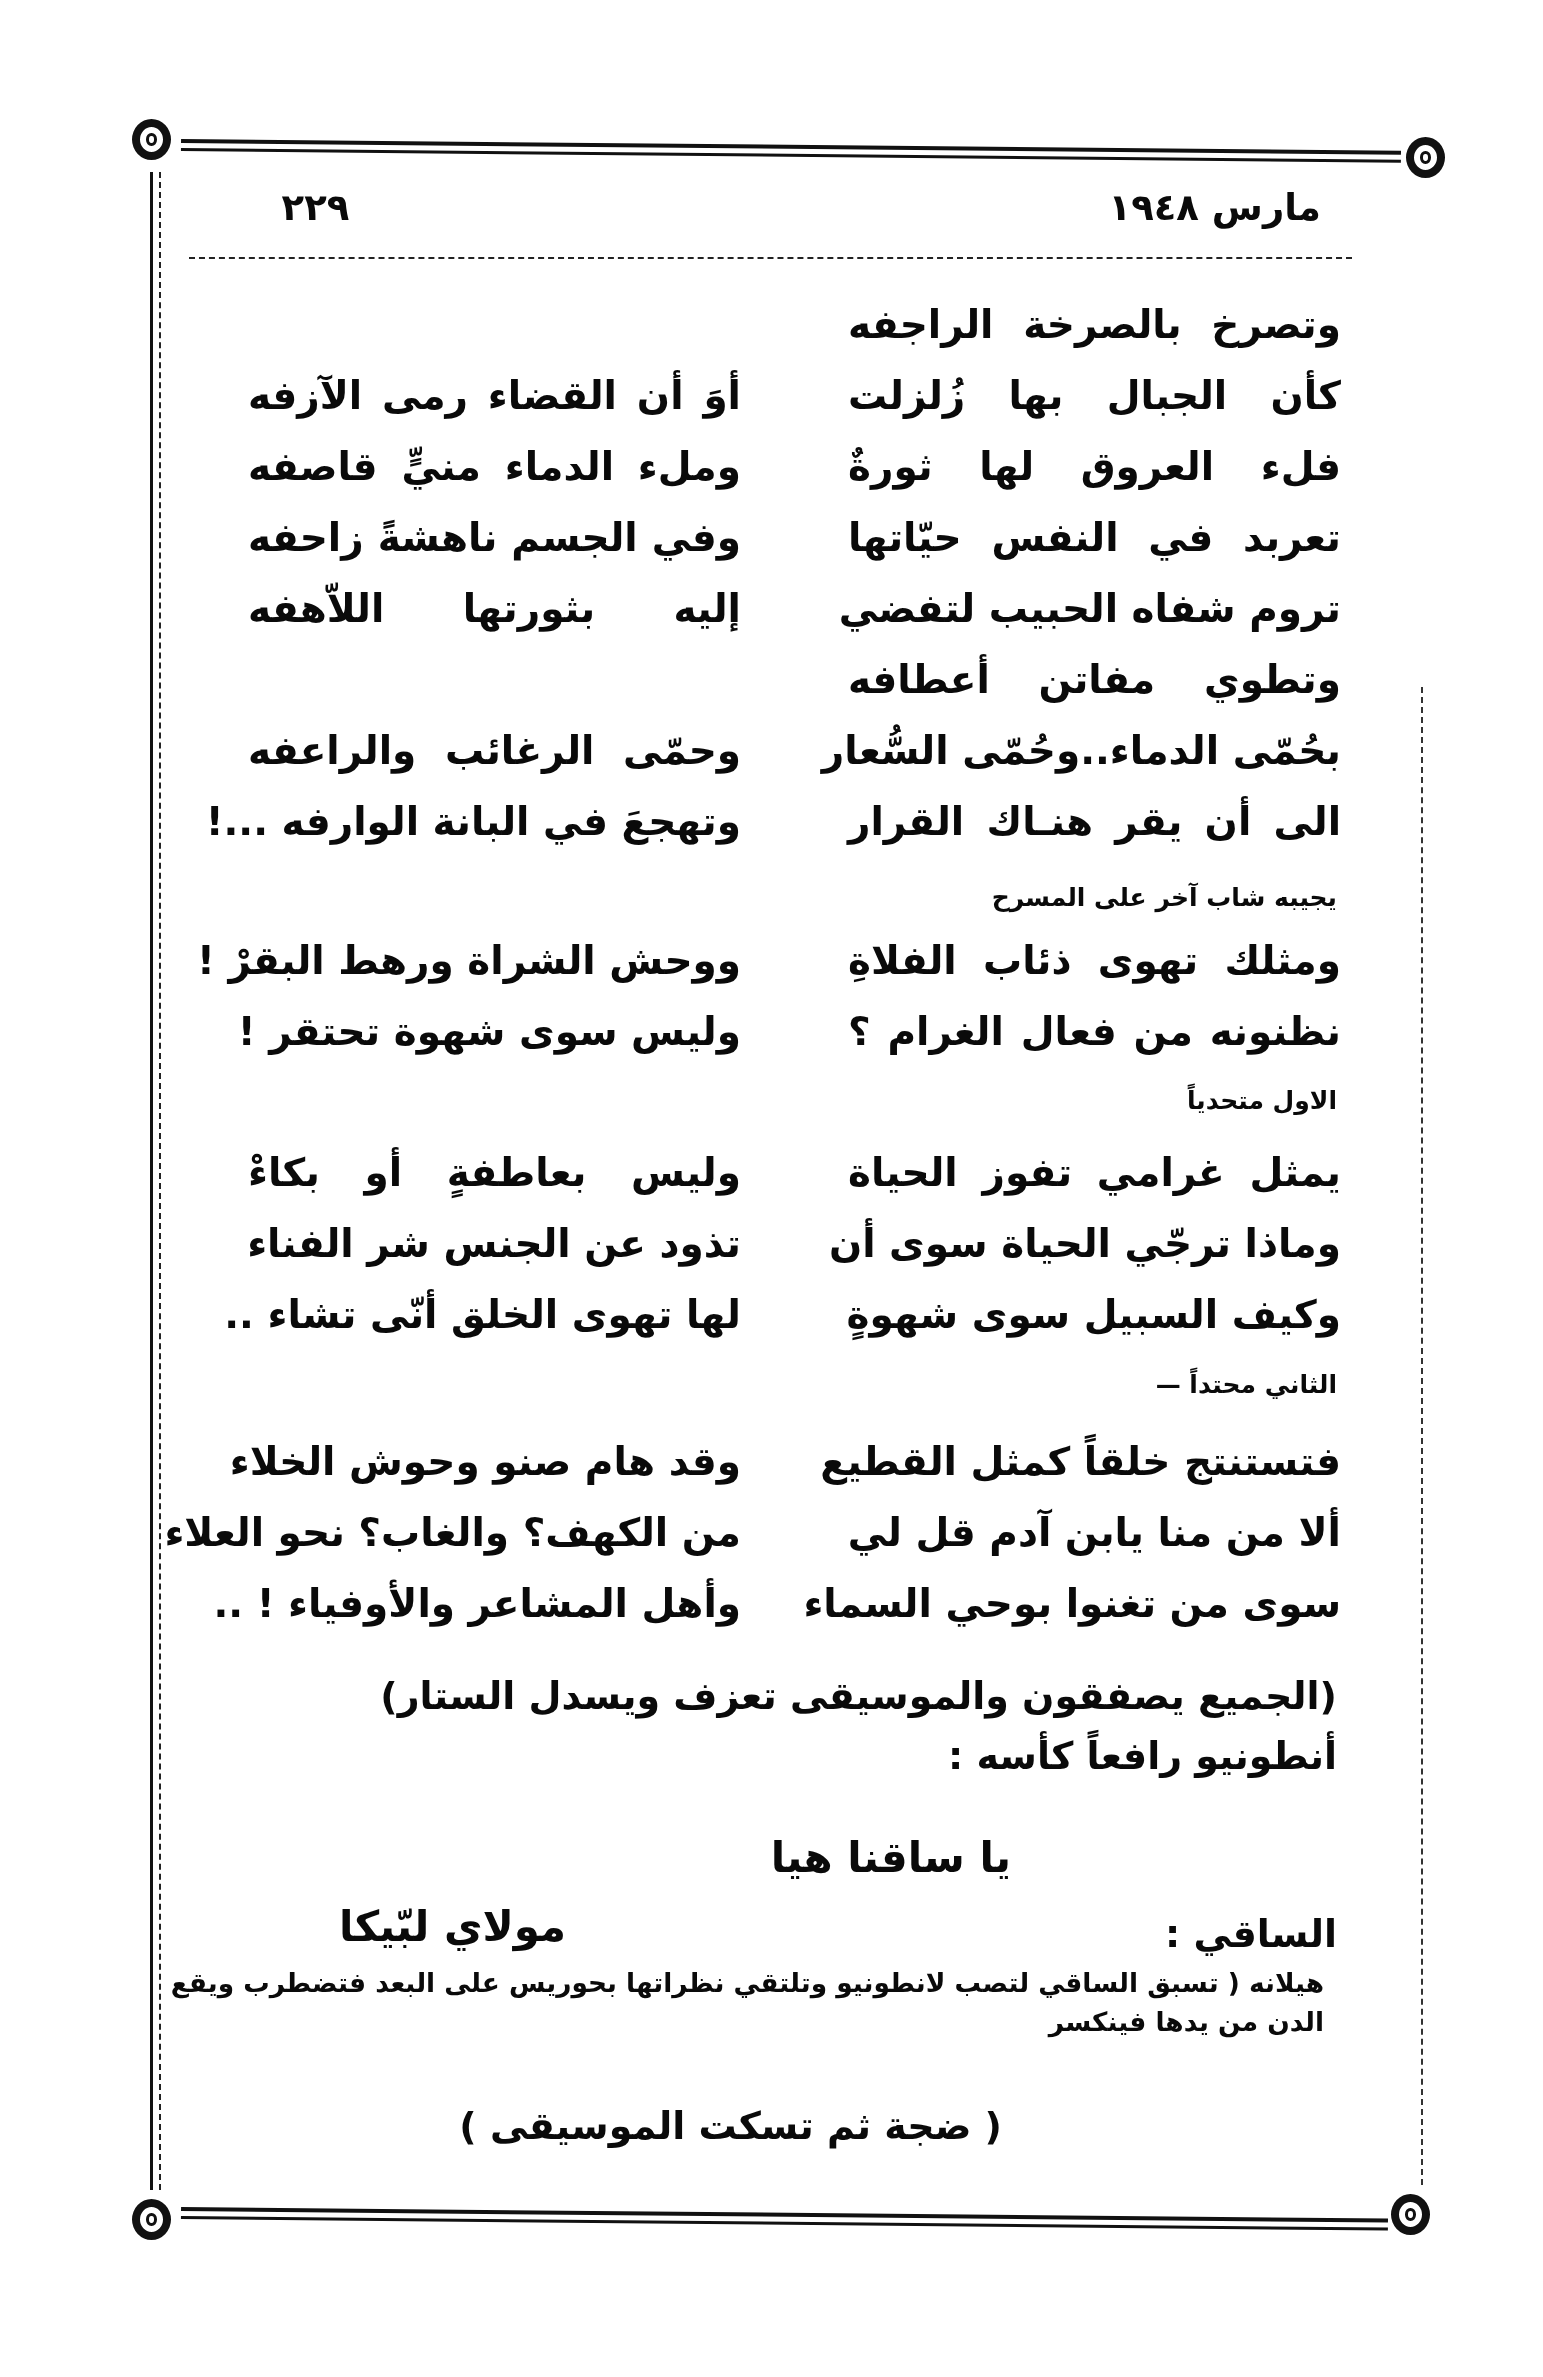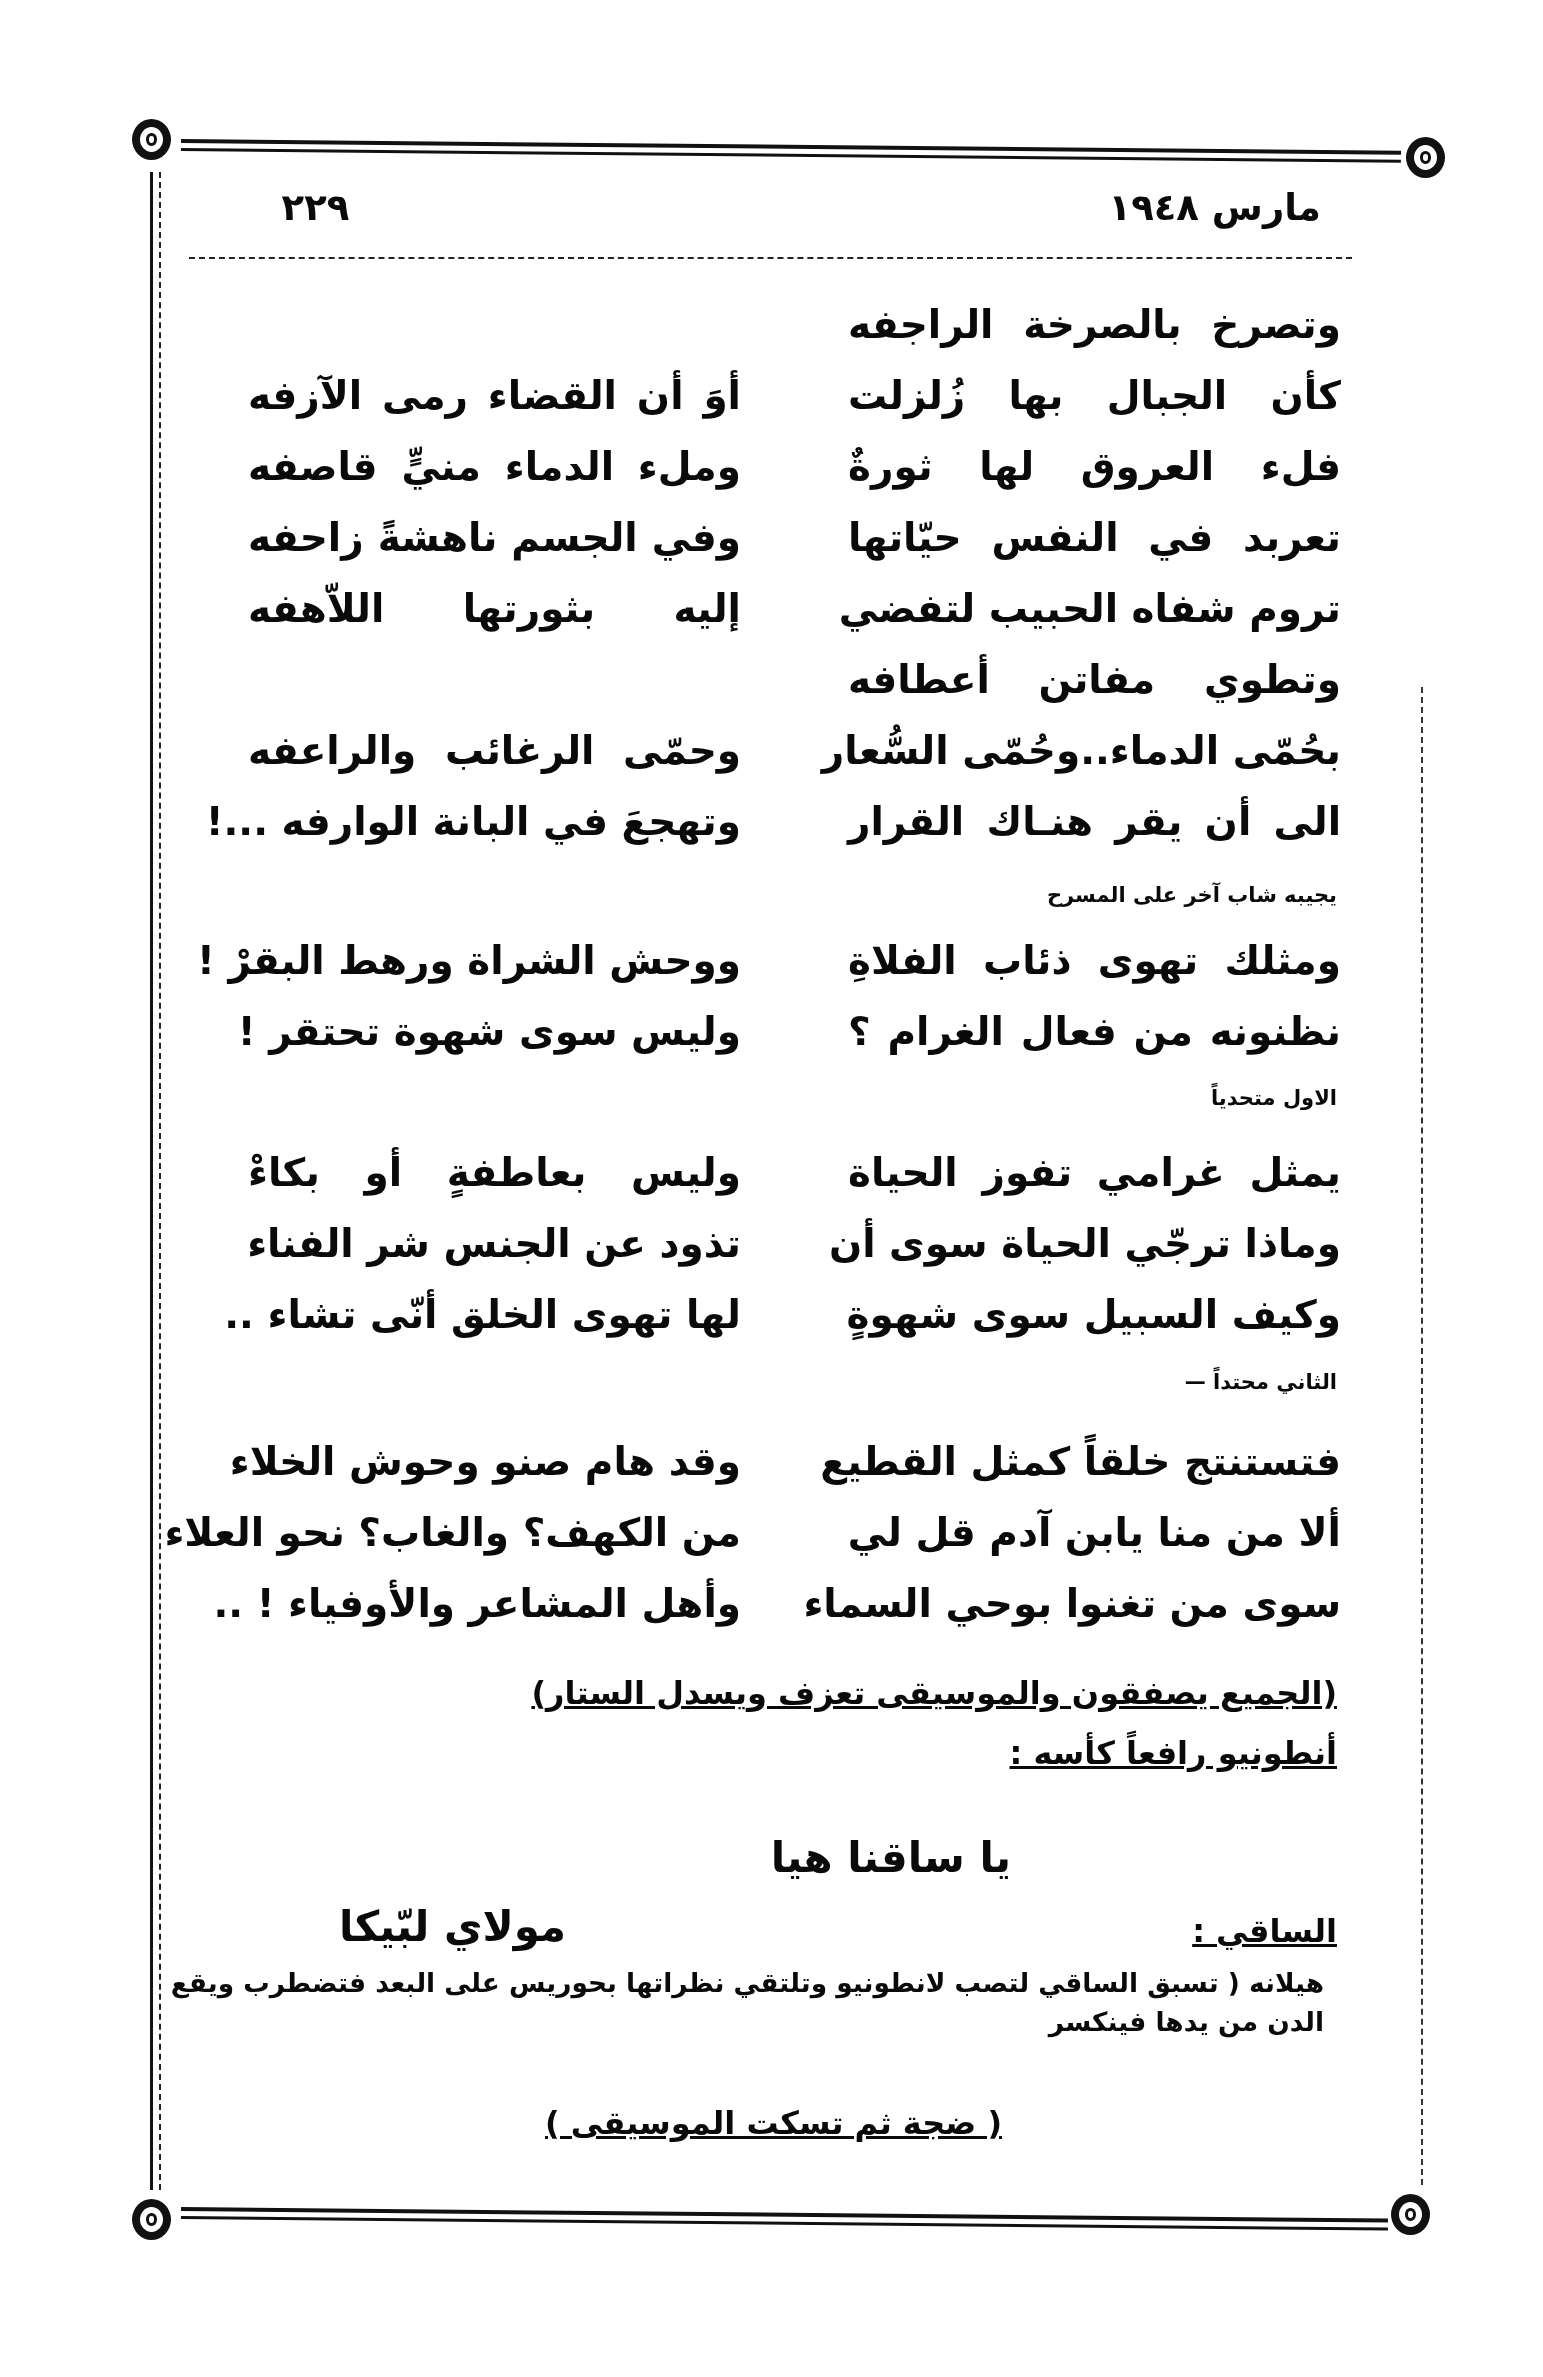--- a/index.html
+++ b/index.html
@@ -80,29 +80,28 @@
     }
     .verse .hemi {
       width: 493px;
       text-align: justify;
       text-align-last: justify;
       white-space: nowrap;
     }
     .stage {
       position: absolute;
       font-weight: bold;
-      font-size: 21px;
+      font-size: 25px;
       white-space: nowrap;
     }
     .stage-lg {
       position: absolute;
       font-weight: bold;
-      font-size: 32px;
-      white-space: nowrap;
-      text-decoration: underline;
+      font-size: 38px;
+      white-space: nowrap;
     }
     .song {
       position: absolute;
       font-weight: bold;
       font-size: 42px;
       white-space: nowrap;
     }
     .prose {
       position: absolute;
       font-weight: bold;

